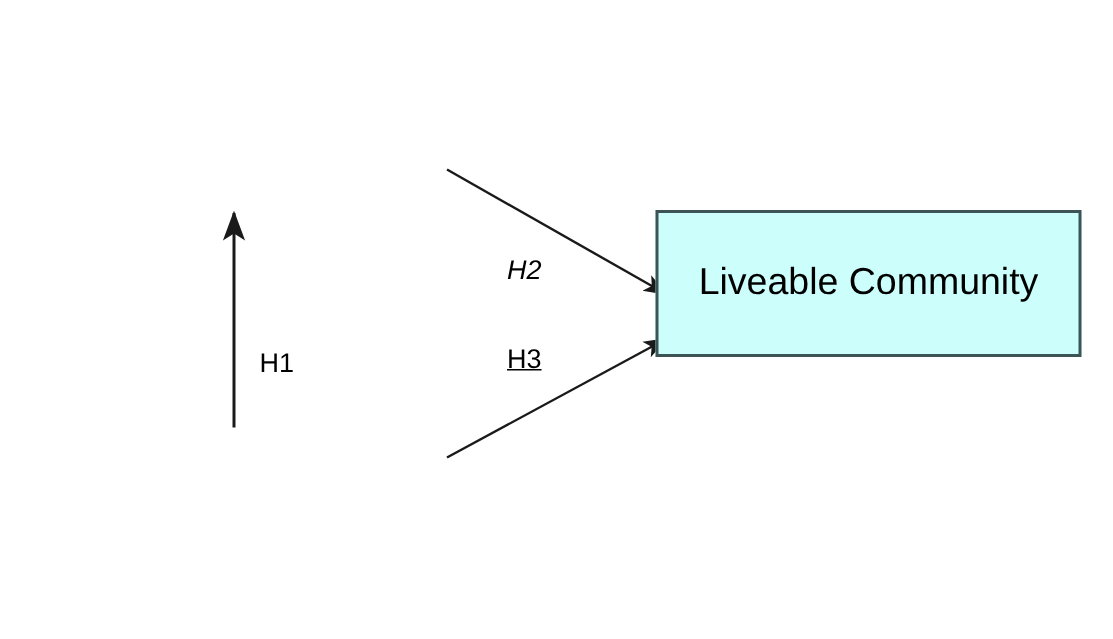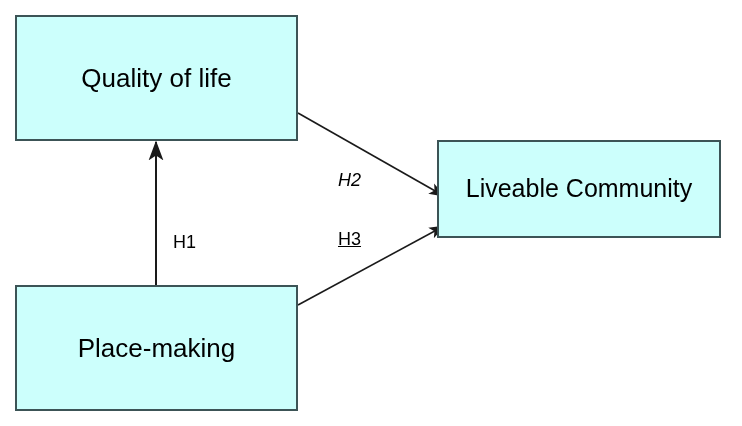--- a/index.html
+++ b/index.html
@@ -81,27 +81,21 @@
       </marker>
     </defs>
 
     <line x1="156" y1="285" x2="156" y2="142" stroke="#1a1a1a" stroke-width="2" marker-end="url(#arrowhead)"></line>
 
     <line x1="298" y1="113" x2="444" y2="196" stroke="#1a1a1a" stroke-width="1.6" marker-end="url(#arrowhead)"></line>
 
     <line x1="298" y1="305" x2="444" y2="226" stroke="#1a1a1a" stroke-width="1.6" marker-end="url(#arrowhead)"></line>
   </svg>
 
-  <div class="node" id="node-quality-of-life">
-    <span class="node-label">Quality of life</span>
-  </div>
 
-  <div class="node" id="node-place-making">
-    <span class="node-label">Place-making</span>
-  </div>
 
   <div class="node" id="node-liveable-community">
     <span class="node-label">Liveable Community</span>
   </div>
 
   <span class="edge-label" id="edge-label-h1">H1</span>
 
   <span class="edge-label" id="edge-label-h2">H2</span>
 
   <span class="edge-label" id="edge-label-h3">H3</span>

